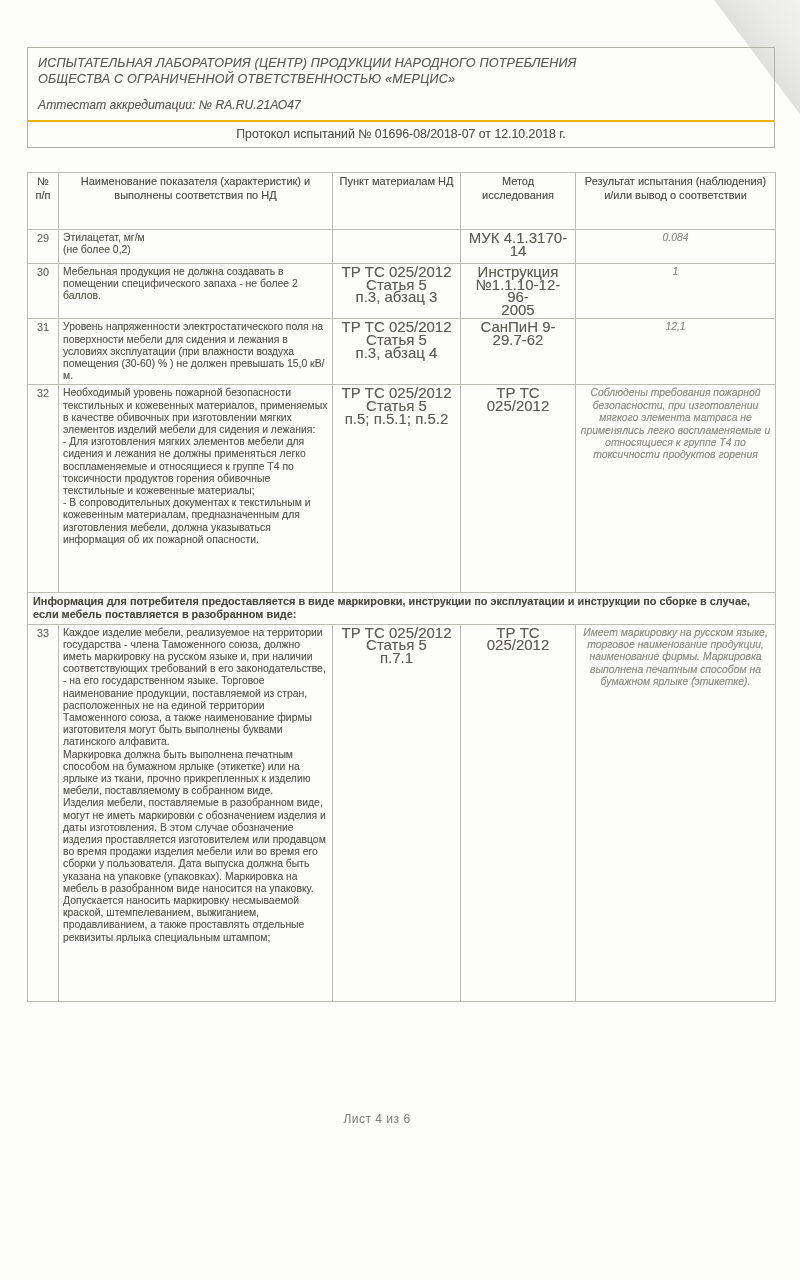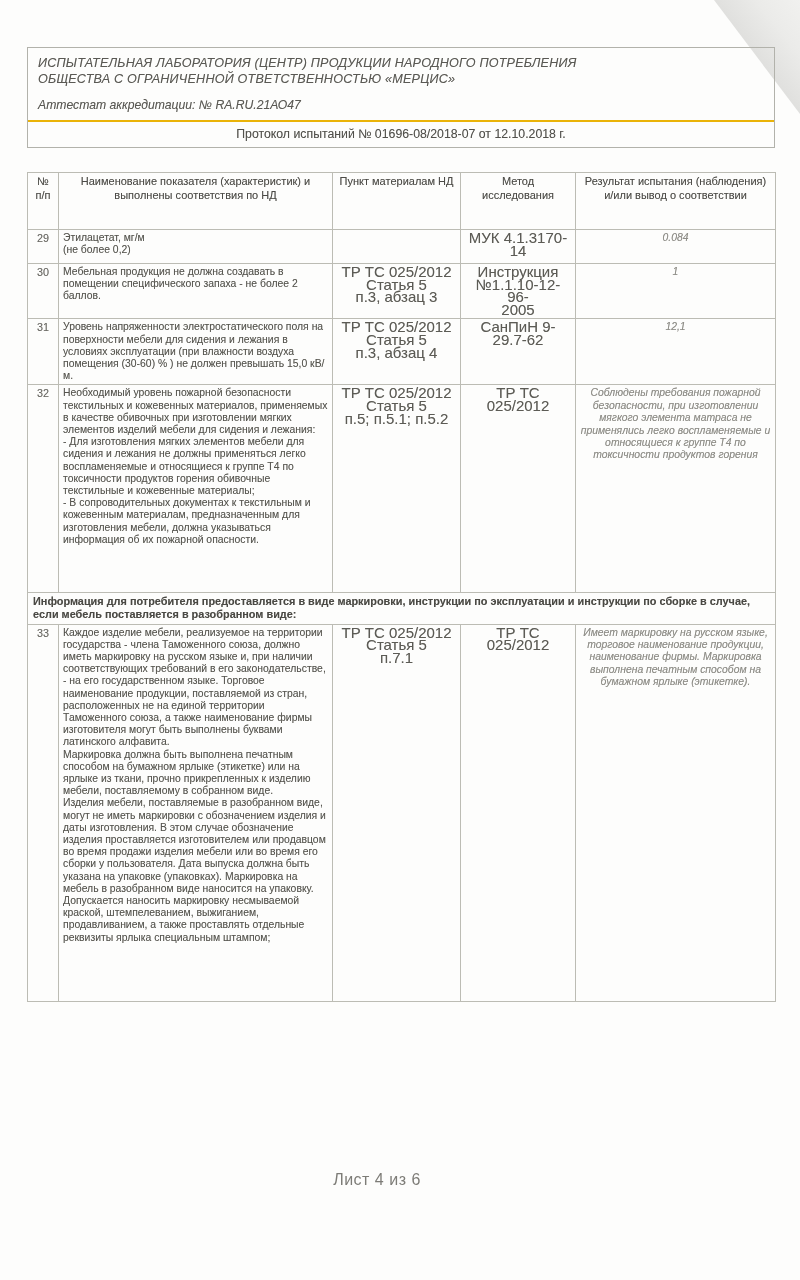--- a/index.html
+++ b/index.html
@@ -68,23 +68,23 @@
     font-size:15px;line-height:12.6px;color:#5c5b55;text-align:center;padding-top:3px;
   }
   td.result-cell{
     font-size:10.4px;line-height:12.4px;color:#8f8e88;text-align:center;vertical-align:middle;padding:3px 8px;font-style:italic;
   }
   tr.section-row td{
     font-size:10.9px;line-height:12.6px;font-weight:bold;color:#4a4944;
     padding:2px 0 3px 5px;
   }
   .page-footer{
-    position:absolute;top:1171px;left:27px;width:700px;
+    position:absolute;top:1112px;left:27px;width:700px;
     text-align:center;
-    font-size:16px;color:#7d7c77;
+    font-size:12px;color:#7d7c77;
     letter-spacing:0.5px;
   }
 </style>
 </head>
 <body>
 
 <div class="corner-fold"></div>
 
 <div class="doc">
 

